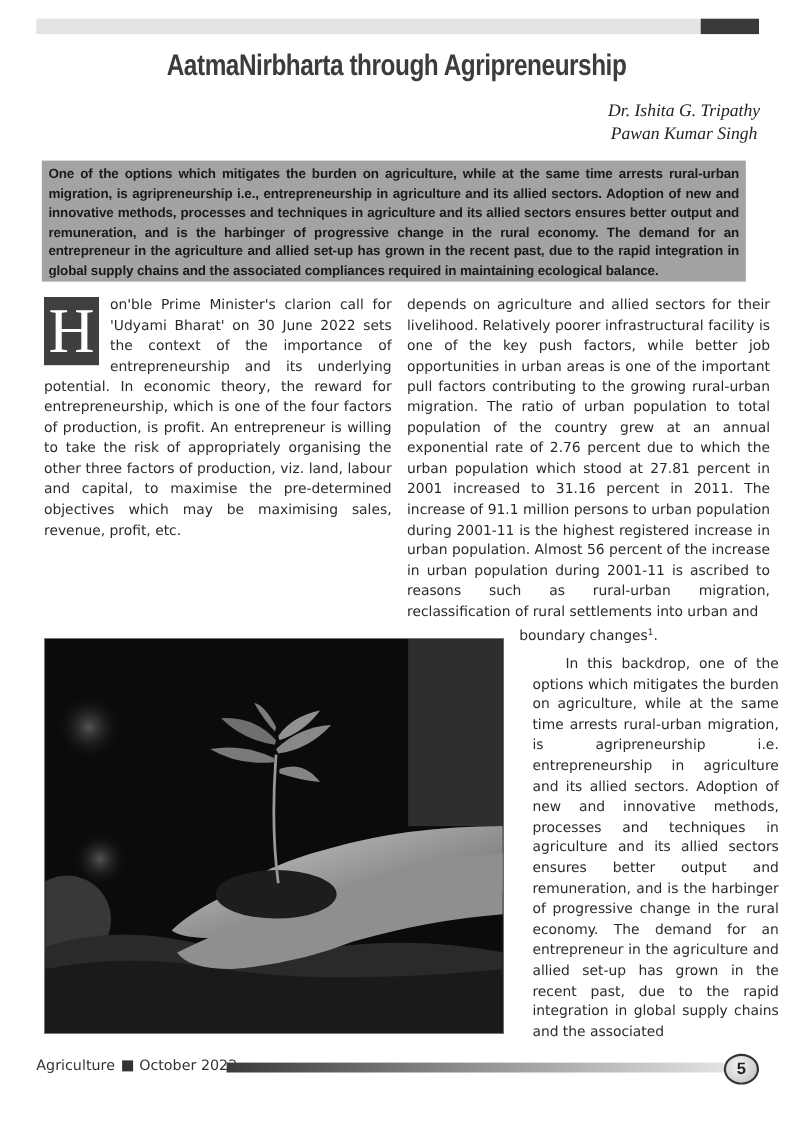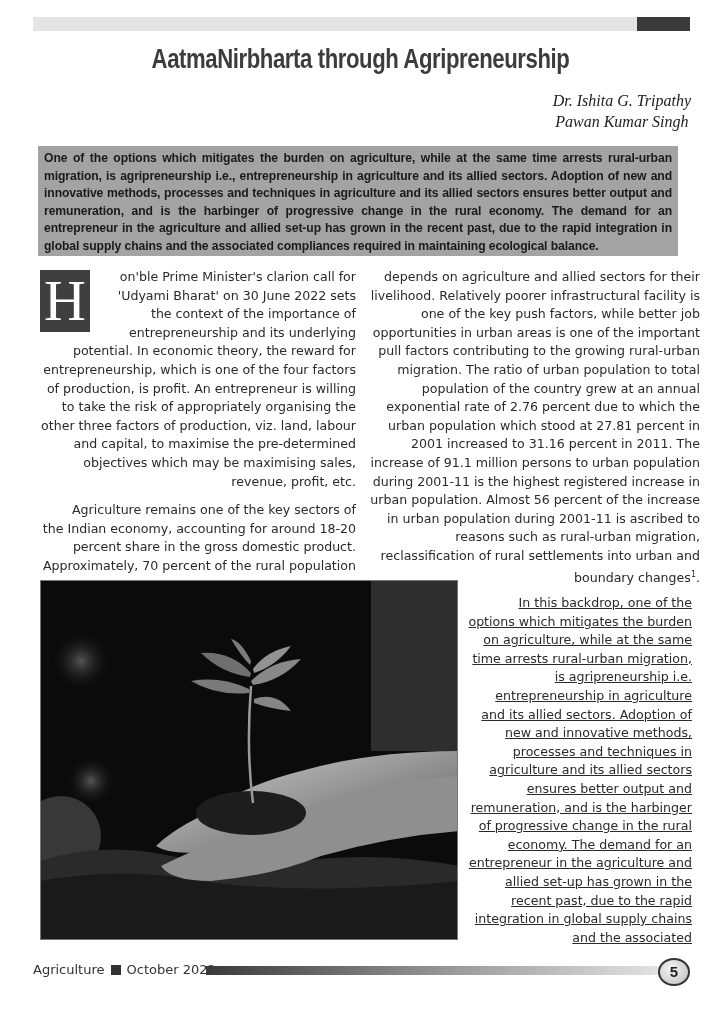--- a/index.html
+++ b/index.html
@@ -27,24 +27,24 @@
   .abstract p {
     margin:0; padding-top:4px;
     font-family:"Liberation Sans", sans-serif; font-weight:bold; font-size:12.2px; line-height:17.6px;
     color:#1a1a1a; text-align:justify; letter-spacing:-0.1px;
   }
 
   .col {
     position:absolute; font-family:"DejaVu Sans", sans-serif; font-size:12.6px; line-height:18.6px;
     color:#2a2a2a; text-align:justify;
   }
-  .col p { margin:0;text-align:right; }
+  .col p { margin:0; }
   .col-left { left:40px; top:268px; width:316px; }
   .col-right { left:370px; top:268px; width:330px; }
-  .col-right2 { left:468px; top:594px; width:224px;text-decoration:underline; }
+  .col-right2 { left:484px; top:594px; width:224px; }
 
   .dropcap {
     float:left; width:50px; height:62px; background:#3f3f3f; color:#fff;
     font-family:"Liberation Serif", serif; font-size:58px; line-height:62px; text-align:center;
     margin:2px 10px 0 0;
   }
   .indent { text-indent:30px; margin-top:10px !important; }
   .center-line { text-align:center; }
 
   .photo {
@@ -80,23 +80,20 @@
   <div>Pawan Kumar Singh</div>
 </div>
 
 <div class="abstract">
   <p>One of the options which mitigates the burden on agriculture, while at the same time arrests rural-urban migration, is agripreneurship i.e., entrepreneurship in agriculture and its allied sectors. Adoption of new and innovative methods, processes and techniques in agriculture and its allied sectors ensures better output and remuneration, and is the harbinger of progressive change in the rural economy. The demand for an entrepreneur in the agriculture and allied set-up has grown in the recent past, due to the rapid integration in global supply chains and the associated compliances required in maintaining ecological balance.</p>
 </div>
 
 <div class="col col-left">
   <p>
     <span class="dropcap">H</span><span>on'ble Prime Minister's clarion call for 'Udyami Bharat' on 30 June 2022 sets the context of the importance of entrepreneurship and its underlying potential. In economic theory, the reward for entrepreneurship, which is one of the four factors of production, is profit. An entrepreneur is willing to take the risk of appropriately organising the other three factors of production, viz. land, labour and capital, to maximise the pre-determined objectives which may be maximising sales, revenue, profit, etc.</span>
-  </p>
-  <p class="indent">
-    <span>Agriculture remains one of the key sectors of the Indian economy, accounting for around 18-20 percent share in the gross domestic product. Approximately, 70 percent of the rural population</span>
   </p>
 </div>
 
 <div class="col col-right">
   <p>depends on agriculture and allied sectors for their livelihood. Relatively poorer infrastructural facility is one of the key push factors, while better job opportunities in urban areas is one of the important pull factors contributing to the growing rural-urban migration. The ratio of urban population to total population of the country grew at an annual exponential rate of 2.76 percent due to which the urban population which stood at 27.81 percent in 2001 increased to 31.16 percent in 2011. The increase of 91.1 million persons to urban population during 2001-11 is the highest registered increase in urban population. Almost 56 percent of the increase in urban population during 2001-11 is ascribed to reasons such as rural-urban migration, reclassification of rural settlements into urban and</p>
   <p class="center-line">
     <span>boundary changes</span><sup style="font-size:8px;">1</sup><span>.</span>
   </p>
 </div>
 

